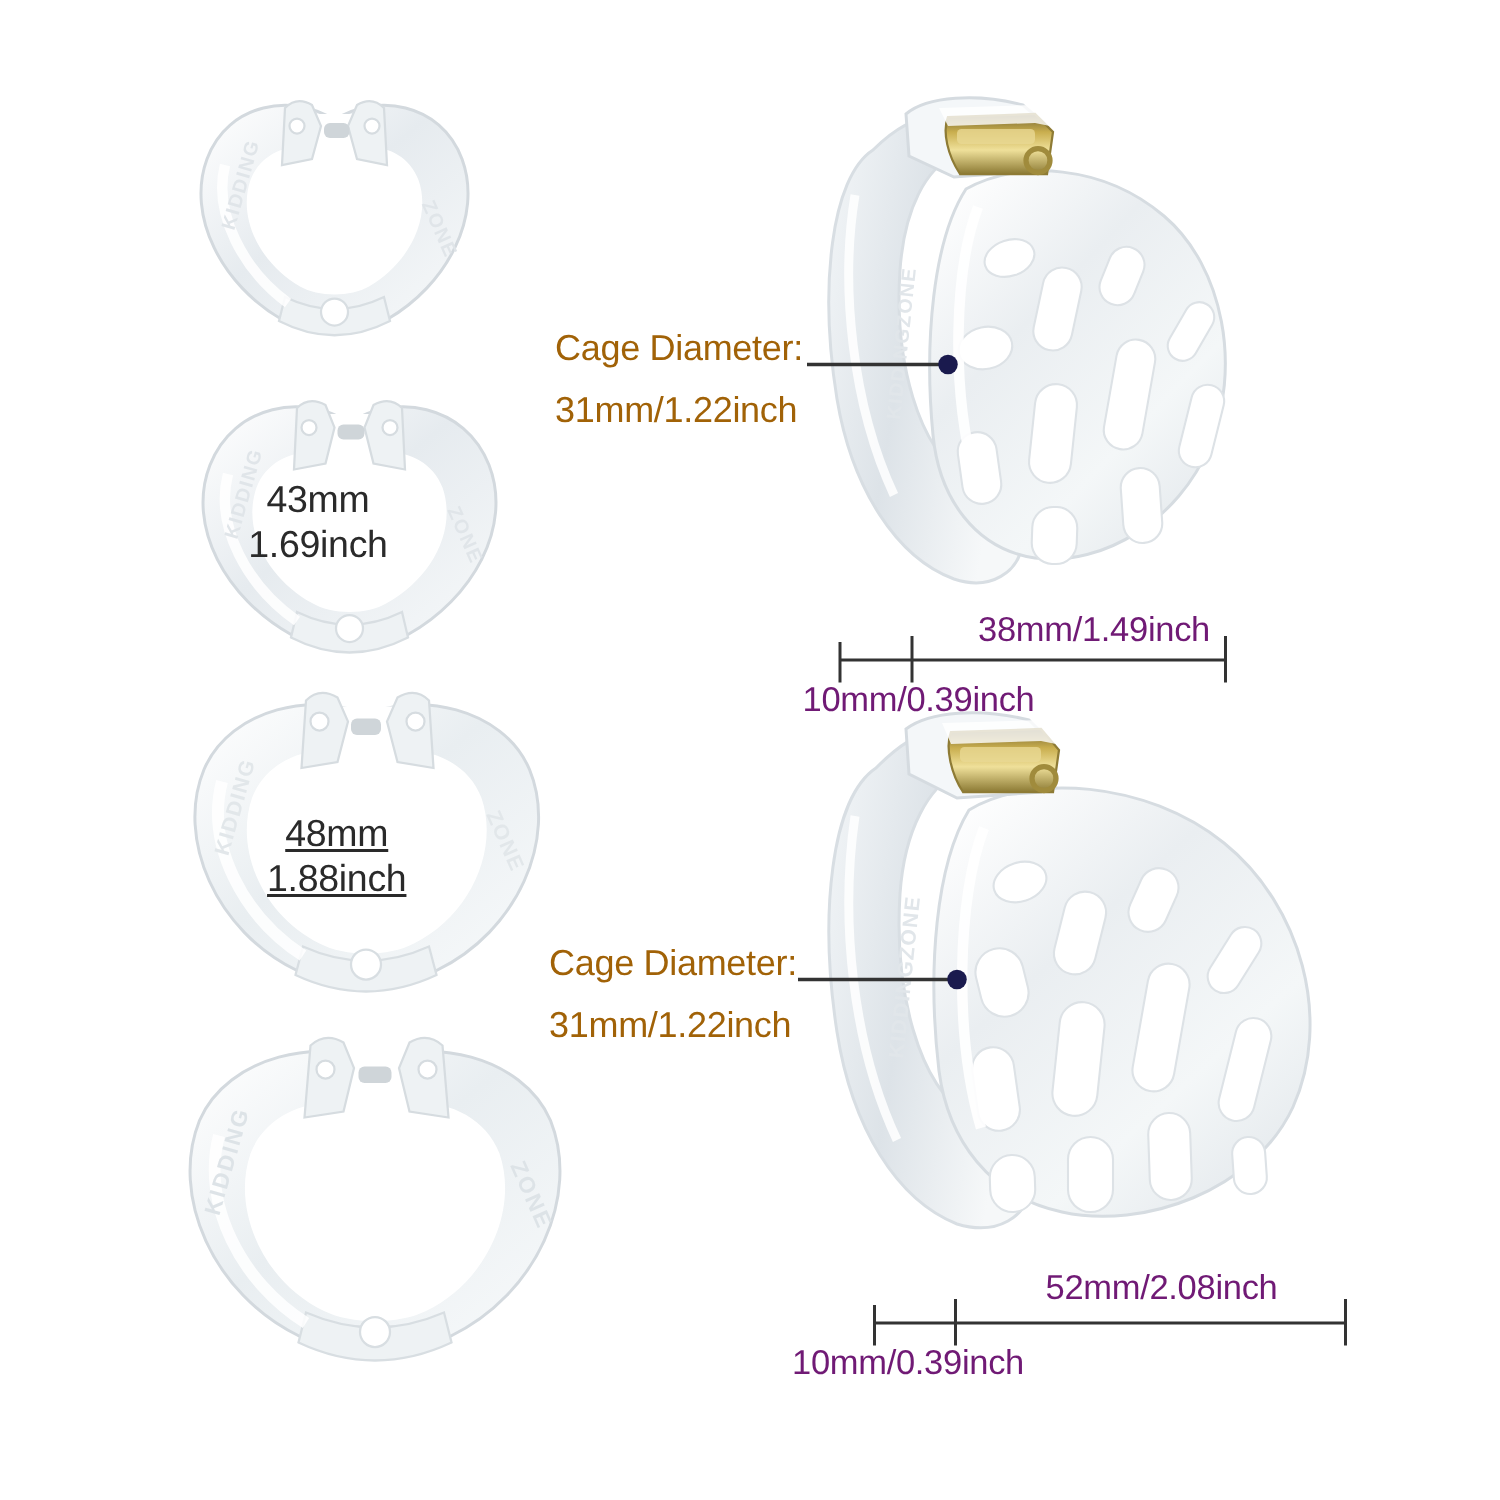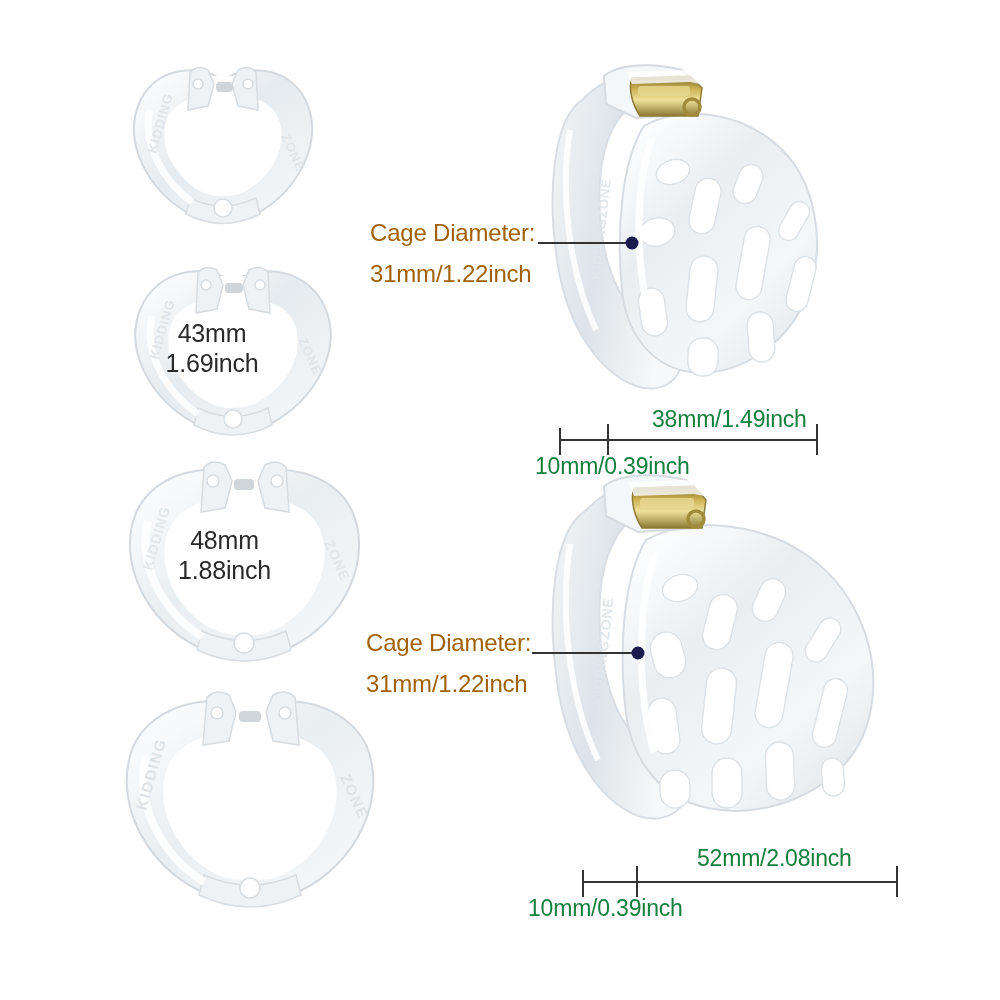--- a/index.html
+++ b/index.html
@@ -33,21 +33,21 @@
   .callout-label {
     position: absolute;
     color: #a16207;
     font-size: 24px;
     line-height: 41px;
     white-space: pre;
     letter-spacing: -0.2px;
   }
   .dim-label {
     position: absolute;
-    color: #15803d;
+    color: #701a75;
     font-size: 23px;
     line-height: 27px;
     white-space: nowrap;
     letter-spacing: -0.2px;
   }
 
   
   .layer {
     position: absolute;
     left: 0;
@@ -379,21 +379,21 @@
       <line x1="583" y1="870" x2="583" y2="897"></line>
       <line x1="637" y1="866" x2="637" y2="897"></line>
       <line x1="897" y1="866" x2="897" y2="897"></line>
     </g>
   </svg>
 
 
   <div class="ring-label" style="left:122px; top:318px; width:180px;">43mm
 1.69inch</div>
 
-  <div class="ring-label" style="left:132px; top:525px; width:185px;">48mm
+  <div class="ring-label" style="left:132px; top:541px; width:185px;text-decoration:underline;">48mm
 1.88inch</div>
 
 
   <div class="callout-label" style="left:370px; top:212px;">Cage Diameter:
 31mm/1.22inch</div>
 
   <div class="callout-label" style="left:366px; top:622px;">Cage Diameter:
 31mm/1.22inch</div>
 
   <div class="dim-label" style="left:652px; top:406px;">38mm/1.49inch</div>

